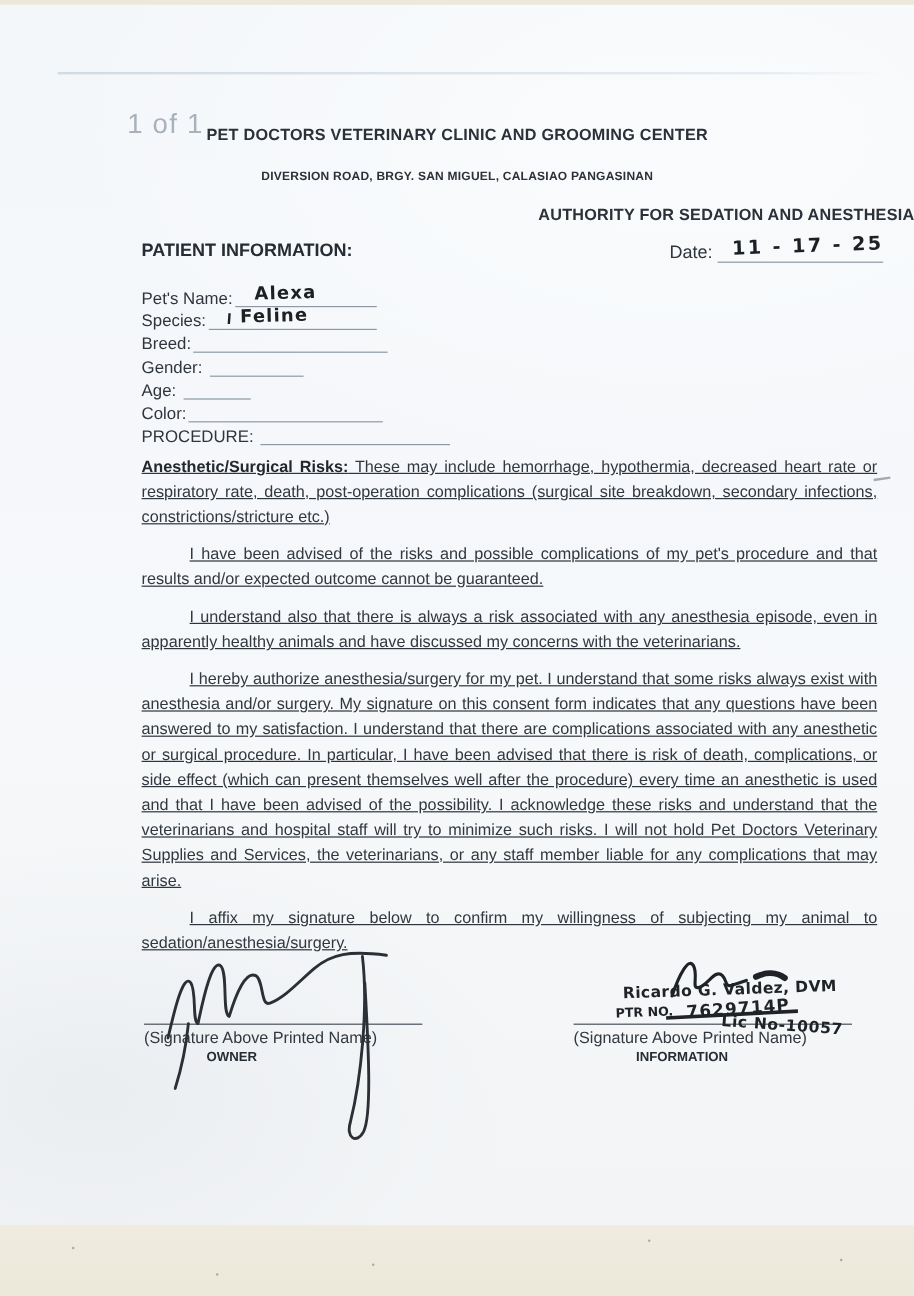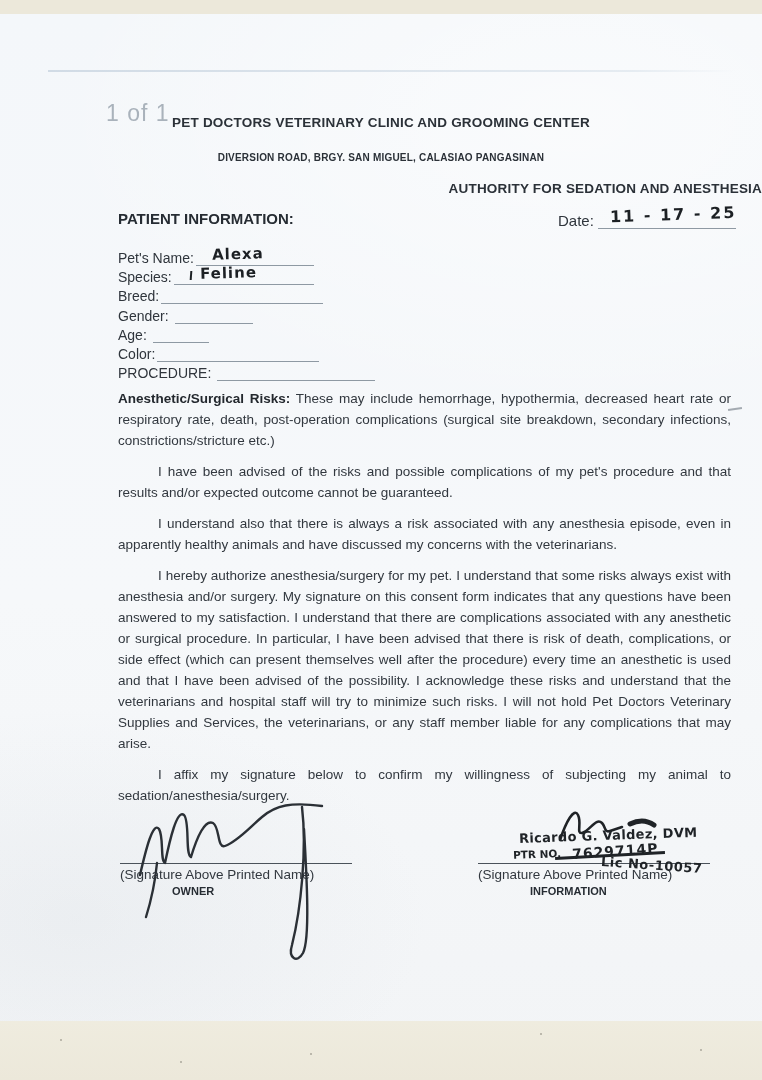--- a/index.html
+++ b/index.html
@@ -3,21 +3,21 @@
 <meta charset="utf-8">
 <style>
   html,body{margin:0;padding:0;}
   body{
     width:762px;height:1080px;position:relative;overflow:hidden;
     background:#ece8da;
     font-family:"Liberation Sans", sans-serif;
     -webkit-font-smoothing:antialiased;
   }
   .paper{
-    position:absolute;left:0;top:14px;width:762px;height:1065px;
+    position:absolute;left:0;top:4px;width:762px;height:1065px;
     background:
       radial-gradient(900px 500px at 75% 10%, rgba(255,255,255,.5), rgba(255,255,255,0) 60%),
       radial-gradient(500px 300px at 10% 85%, rgba(210,216,222,.25), rgba(210,216,222,0) 70%),
       linear-gradient(180deg,#f4f7fa 0%,#f6f8fa 55%,#f2f4f6 100%);
     color:#2f353c;
   }
   .fold-line{
     position:absolute;left:48px;top:56px;width:688px;height:2px;
     background:linear-gradient(90deg, rgba(205,216,227,.9), rgba(214,224,233,.55) 85%, rgba(214,224,233,0));
   }
@@ -43,21 +43,21 @@
   .fields{margin-top:22px;}
   .frow{font-size:14px;height:19.2px;color:#2f353c;white-space:nowrap;}
   .frow .u{margin-left:2px;}
   .w-pets{width:118px;} .w-species{width:140px;} .w-breed{width:162px;}
   .w-gender{width:78px;margin-left:6px !important;} .w-age{width:56px;margin-left:6px !important;}
   .w-dob{width:118px;margin-left:6px !important;} .w-color{width:162px;} .w-proc{width:158px;margin-left:6px !important;}
   .fv{left:16px;top:-5px;font-size:15px;transform:rotate(-1.5deg);letter-spacing:1px;}
   .fv-species{left:26px;}
   .stray{position:absolute;left:16px;top:2px;width:2px;height:9px;background:#1c2024;transform:rotate(4deg);}
 
-  .paras{position:absolute;left:118px;top:374px;width:613px;}
+  .paras{position:absolute;left:118px;top:374px;width:613px;text-decoration:underline;}
   .paras p{
     margin:0 0 10px 0;font-size:13.5px;line-height:21px;color:#32383f;
     text-align:justify;
   }
   .paras p.ind{text-indent:40px;}
   .paras b{color:#23282e;}
 
   .sigs{position:absolute;left:0;top:835px;width:762px;}
   .sig-col{position:absolute;top:0;width:240px;}
   .sig-owner{left:120px;}

